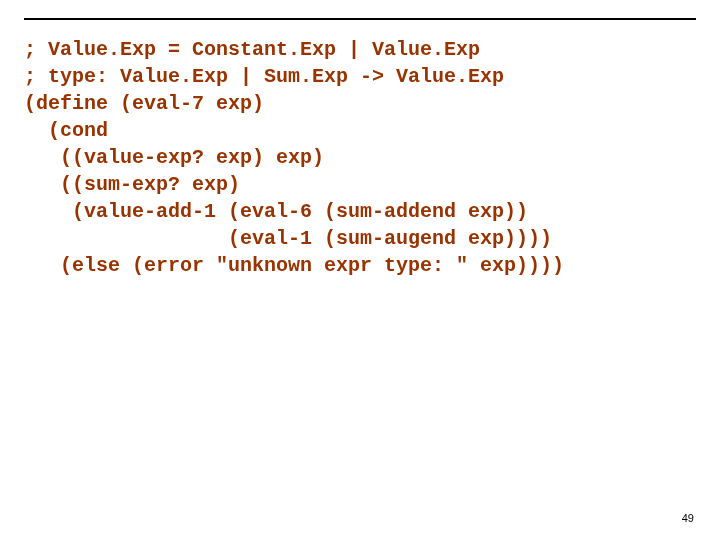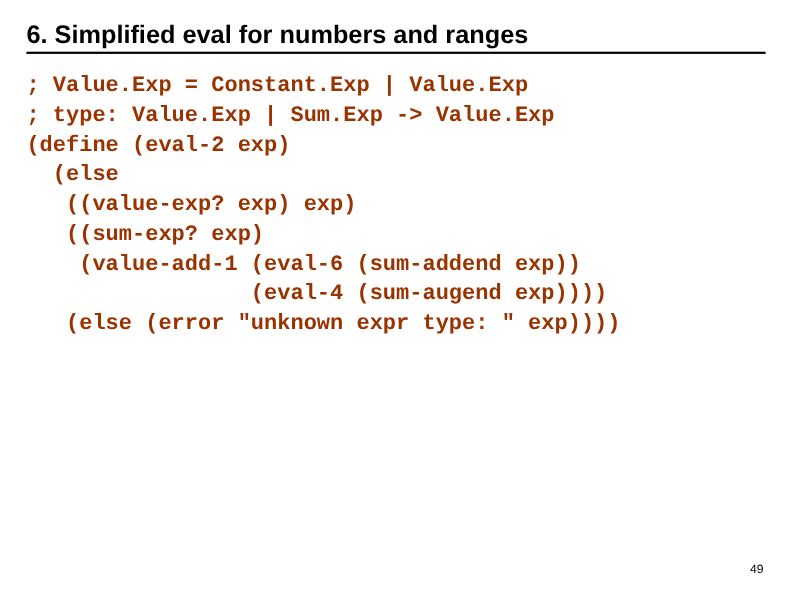--- a/index.html
+++ b/index.html
@@ -43,25 +43,24 @@
     right: 26px;
     bottom: 16px;
     font-size: 11px;
     color: #000;
   }
 </style>
 </head>
 <body>
 
 <div class="slide">
-  <h1 class="title">6. Simplified eval for numbers and ranges</h1>
   <hr class="rule">
   <div class="code"><span>; Value.Exp = Constant.Exp | Value.Exp</span>
 <span>; type: Value.Exp | Sum.Exp -&gt; Value.Exp</span>
-<span>(define (eval-2 exp)</span>
-<span>  (else</span>
+<span>(define (eval-7 exp)</span>
+<span>  (cond</span>
 <span>   ((value-exp? exp) exp)</span>
 <span>   ((sum-exp? exp)</span>
 <span>    (value-add-1 (eval-6 (sum-addend exp))</span>
-<span>                 (eval-4 (sum-augend exp))))</span>
+<span>                 (eval-1 (sum-augend exp))))</span>
 <span>   (else (error "unknown expr type: " exp))))</span></div>
   <div class="pagenum">49</div>
 </div>
 
 </body></html>

